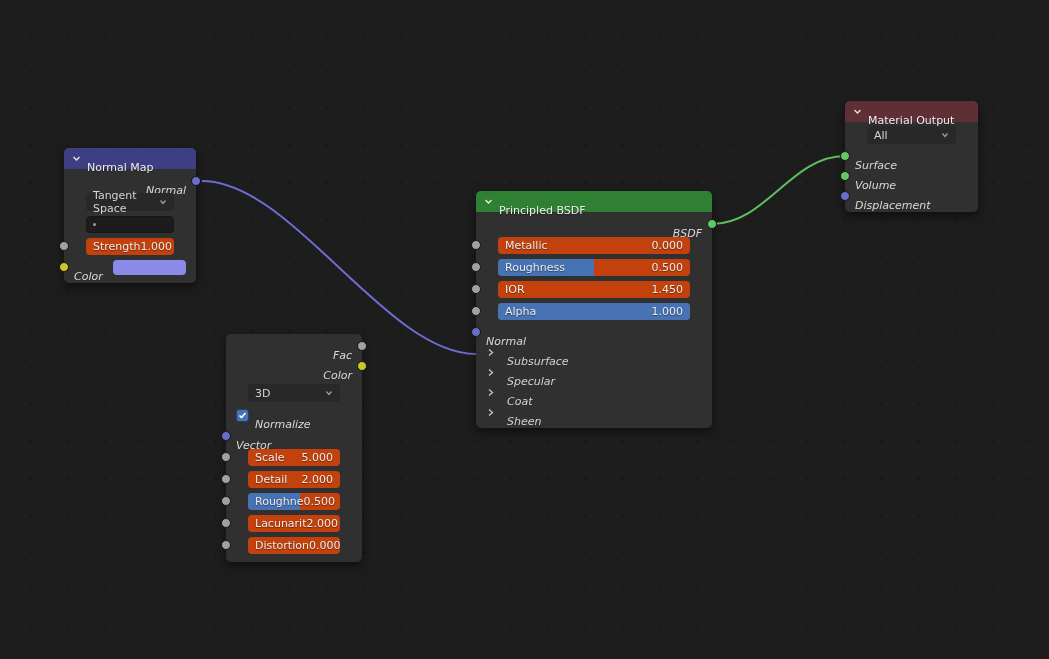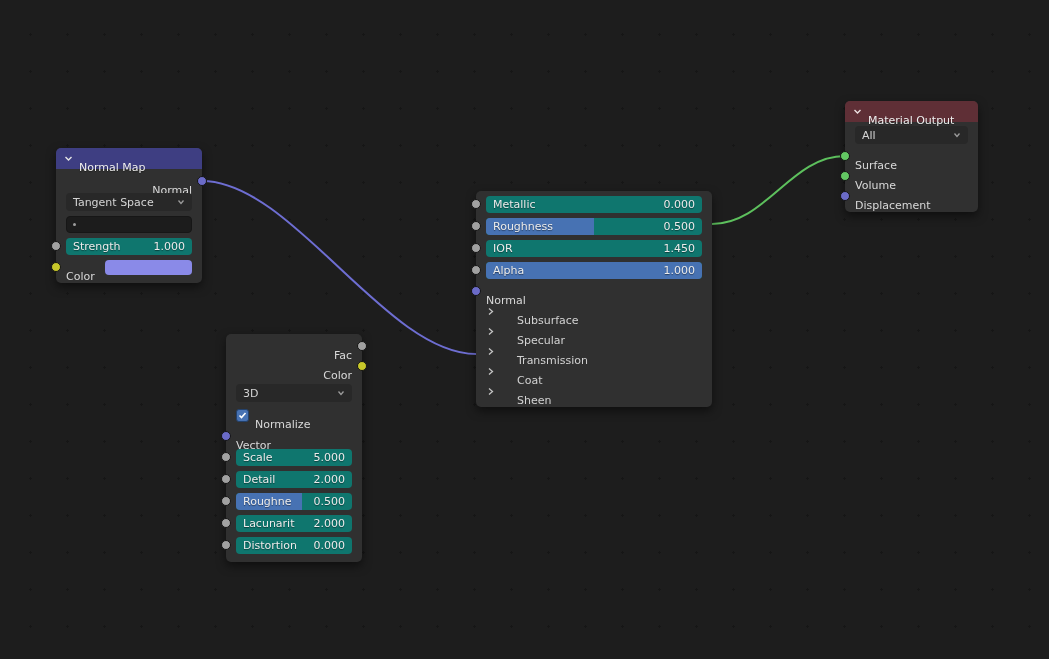--- a/index.html
+++ b/index.html
@@ -25,76 +25,76 @@
     border-radius:5px;
     box-shadow:0 4px 10px rgba(0,0,0,.5);
   }
   .node-header {
     height:21px; display:flex; align-items:center; gap:6px;
     padding:0 8px; border-radius:5px 5px 0 0;
     color:#efefef; text-shadow:0 1px 1px rgba(0,0,0,.35);
     white-space:nowrap;
   }
   .node-body { padding:2px 0 6px; }
-  .lrow { position:relative; height:20px; display:flex; align-items:center; padding:0 10px; white-space:nowrap; }
+  .lrow { position:relative; height:20px; display:flex; align-items:center; padding:0 10px; white-space:nowrap;font-style:italic; }
   .lrow.out { justify-content:flex-end; }
-  .prow { position:relative; height:22px; display:flex; align-items:center; padding:0 10px; }
+  .prow { position:relative; height:22px; display:flex; align-items:center; padding:0 22px; }
   .spacer { height:6px; }
   .socket {
     position:absolute; width:10px; height:10px; border-radius:50%;
     border:1px solid #141414; top:50%; transform:translateY(-50%); z-index:4;
   }
   .socket.in { left:-5px; }
   .socket.out { right:-5px; }
   .sock-vector { background:#6b6bc8; }
   .sock-color  { background:#c8c82a; }
   .sock-shader { background:#63c763; }
   .sock-value  { background:#a1a1a1; }
   .slider {
     position:relative; flex:1; height:17px;
-    background:#0f766e; border-radius:4px;
+    background:#c2410c; border-radius:4px;
     display:flex; align-items:center; justify-content:space-between;
     padding:0 7px; overflow:hidden;
     color:#ececec; text-shadow:0 1px 1px rgba(0,0,0,.45);
   }
   .slider .fill { position:absolute; left:0; top:0; bottom:0; background:#4772b3; }
   .slider span { position:relative; z-index:1; }
   .fill-50 { width:50%; } .fill-57 { width:57%; } .fill-100 { width:100%; }
   .dropdown {
     flex:1; height:18px; background:#282828; border-radius:4px;
     display:flex; align-items:center; justify-content:space-between;
     padding:0 7px; color:#d4d4d4;
   }
   .textfield {
     flex:1; height:17px; background:#1c1c1c; border:1px solid #161616;
     border-radius:4px; display:flex; align-items:center; padding:0 6px;
   }
   .cursor-dot { width:3px; height:3px; border-radius:50%; background:#9d9d9d; }
   .swatch { height:15px; border-radius:4px; }
   .swatch.grow { flex:1; margin-left:10px; }
-  .panel-row { gap:22px; color:#d2d2d2; }
+  .panel-row { gap:12px; color:#d2d2d2; }
   .checkbox {
     width:13px; height:13px; border-radius:3px; background:#4772b3;
     display:flex; align-items:center; justify-content:center; margin-right:6px;
     border:1px solid #23416b;
   }
   .chev { flex:none; }
   .label { white-space:nowrap;margin-top:18px; }
 </style>
 </head>
 <body>
 
 <div class="canvas"></div>
 
 <svg class="links" width="1049" height="659">
   <path d="M 202 181 C 292 181, 386 354, 476 354" stroke="#6e6ed2" stroke-width="2" fill="none"></path>
   <path d="M 712 224 C 766 224, 791 156, 845 156" stroke="#5dc05d" stroke-width="2" fill="none"></path>
 </svg>
 
-<div class="node" style="left:56px; top:148px; width:146px;">
+<div class="node" style="left:64px; top:148px; width:132px;">
   <div class="node-header" style="background:#3e3e82">
     <svg class="chev" width="9" height="9">
         <polyline points="1.5,3 4.5,6 7.5,3" stroke="#e6e6e6" stroke-width="1.4" fill="none"></polyline>
       </svg>
     <span class="label">Normal Map</span>
   </div>
   <div class="node-body">
     <div class="lrow out">
       <span class="label">Normal</span>
       <span class="socket out sock-vector"></span>
@@ -191,21 +191,31 @@
       <span class="socket in sock-value"></span>
       <div class="slider">
         <span>Distortion</span>
         <span>0.000</span>
       </div>
     </div>
   </div>
 </div>
 
 <div class="node" style="left:476px; top:191px; width:236px;">
+  <div class="node-header" style="background:#2f8032">
+    <svg class="chev" width="9" height="9">
+        <polyline points="1.5,3 4.5,6 7.5,3" stroke="#e2eee2" stroke-width="1.4" fill="none"></polyline>
+      </svg>
+    <span class="label">Principled BSDF</span>
+  </div>
   <div class="node-body">
+    <div class="lrow out">
+      <span class="label">BSDF</span>
+      <span class="socket out sock-shader"></span>
+    </div>
     <div class="prow">
       <span class="socket in sock-value"></span>
       <div class="slider">
         <span>Metallic</span>
         <span>0.000</span>
       </div>
     </div>
     <div class="prow">
       <span class="socket in sock-value"></span>
       <div class="slider">
@@ -237,26 +247,20 @@
       <svg class="chev" width="9" height="9">
           <polyline points="3,1.5 6.5,4.5 3,7.5" stroke="#c4c4c4" stroke-width="1.3" fill="none"></polyline>
         </svg>
       <span class="label">Subsurface</span>
     </div>
     <div class="lrow panel-row">
       <svg class="chev" width="9" height="9">
           <polyline points="3,1.5 6.5,4.5 3,7.5" stroke="#c4c4c4" stroke-width="1.3" fill="none"></polyline>
         </svg>
       <span class="label">Specular</span>
-    </div>
-    <div class="lrow panel-row">
-      <svg class="chev" width="9" height="9">
-          <polyline points="3,1.5 6.5,4.5 3,7.5" stroke="#c4c4c4" stroke-width="1.3" fill="none"></polyline>
-        </svg>
-      <span class="label">Transmission</span>
     </div>
     <div class="lrow panel-row">
       <svg class="chev" width="9" height="9">
           <polyline points="3,1.5 6.5,4.5 3,7.5" stroke="#c4c4c4" stroke-width="1.3" fill="none"></polyline>
         </svg>
       <span class="label">Coat</span>
     </div>
     <div class="lrow panel-row">
       <svg class="chev" width="9" height="9">
           <polyline points="3,1.5 6.5,4.5 3,7.5" stroke="#c4c4c4" stroke-width="1.3" fill="none"></polyline>

